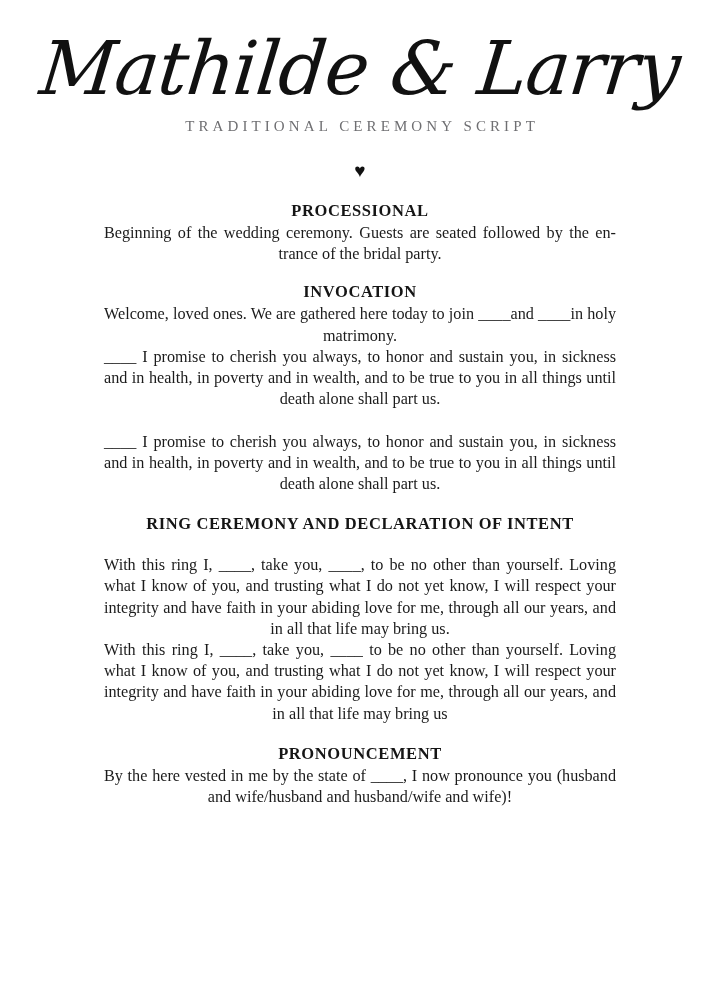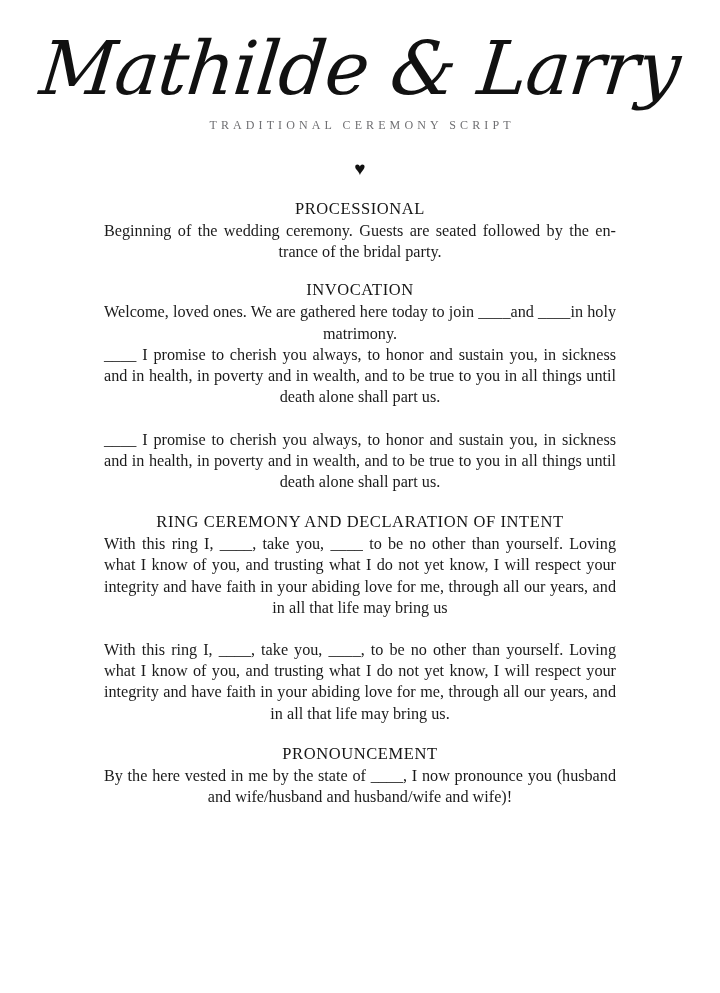--- a/index.html
+++ b/index.html
@@ -40,21 +40,21 @@
     color: #111111;
     margin: 0;
     padding: 0 40px;
     transform: skewX(-6deg);
     white-space: nowrap;
   }
 
   .subtitle {
     margin: 16px 0 0 0;
     font-family: "Liberation Serif", "DejaVu Serif", serif;
-    font-size: 12px;
+    font-size: 15px;
     letter-spacing: 4.1px;
     color: #6f6f72;
     text-transform: uppercase;
     text-indent: 4.1px;
   }
 
   
   .divider {
     text-align: center;
     margin-top: 26px;
@@ -77,21 +77,21 @@
   .section {
     margin-bottom: 16px;
   }
 
   .section-heading {
     text-align: center;
     font-size: 16.5px;
     letter-spacing: 0.6px;
     color: #151515;
     margin: 0 0 2px 0;
-    font-weight: 400;
+    font-weight: 700;
   }
 
   .section-body {
     font-size: 16.2px;
     line-height: 21.2px;
     color: #1b1b1b;
     margin: 0;
     text-align: center;
   }
 
@@ -137,22 +137,22 @@
       <p class="section-body justified">Welcome, loved ones. We are gathered here today to join ____and ____in holy matrimony.</p>
     </div>
 
     <div class="section sec-vows">
       <p class="section-body justified">____ I promise to cherish you always, to honor and sustain you, in sickness and in health, in poverty and in wealth, and to be true to you in all things until death alone shall part us.</p>
       <p class="section-body justified para-gap">____ I promise to cherish you always, to honor and sustain you, in sickness and in health, in poverty and in wealth, and to be true to you in all things until death alone shall part us.</p>
     </div>
 
     <div class="section sec-rings">
       <div class="section-heading">RING CEREMONY AND DECLARATION OF INTENT</div>
+      <p class="section-body justified para-gap">With this ring I, ____, take you, ____, to be no other than yourself. Loving what I know of you, and trusting what I do not yet know, I will respect your integrity and have faith in your abiding love for me, through all our years, and in all that life may bring us.</p>
       <p class="section-body justified">With this ring I, ____, take you, ____ to be no other than yourself. Loving what I know of you, and trusting what I do not yet know, I will respect your integrity and have faith in your abiding love for me, through all our years, and in all that life may bring us</p>
-      <p class="section-body justified para-gap">With this ring I, ____, take you, ____, to be no other than yourself. Loving what I know of you, and trusting what I do not yet know, I will respect your integrity and have faith in your abiding love for me, through all our years, and in all that life may bring us.</p>
     </div>
 
     <div class="section sec-pronouncement">
       <div class="section-heading">PRONOUNCEMENT</div>
       <p class="section-body justified">By the here vested in me by the state of ____, I now pronounce you (husband and wife/husband and husband/wife and wife)!</p>
     </div>
 
   </div>
 </div>
 

